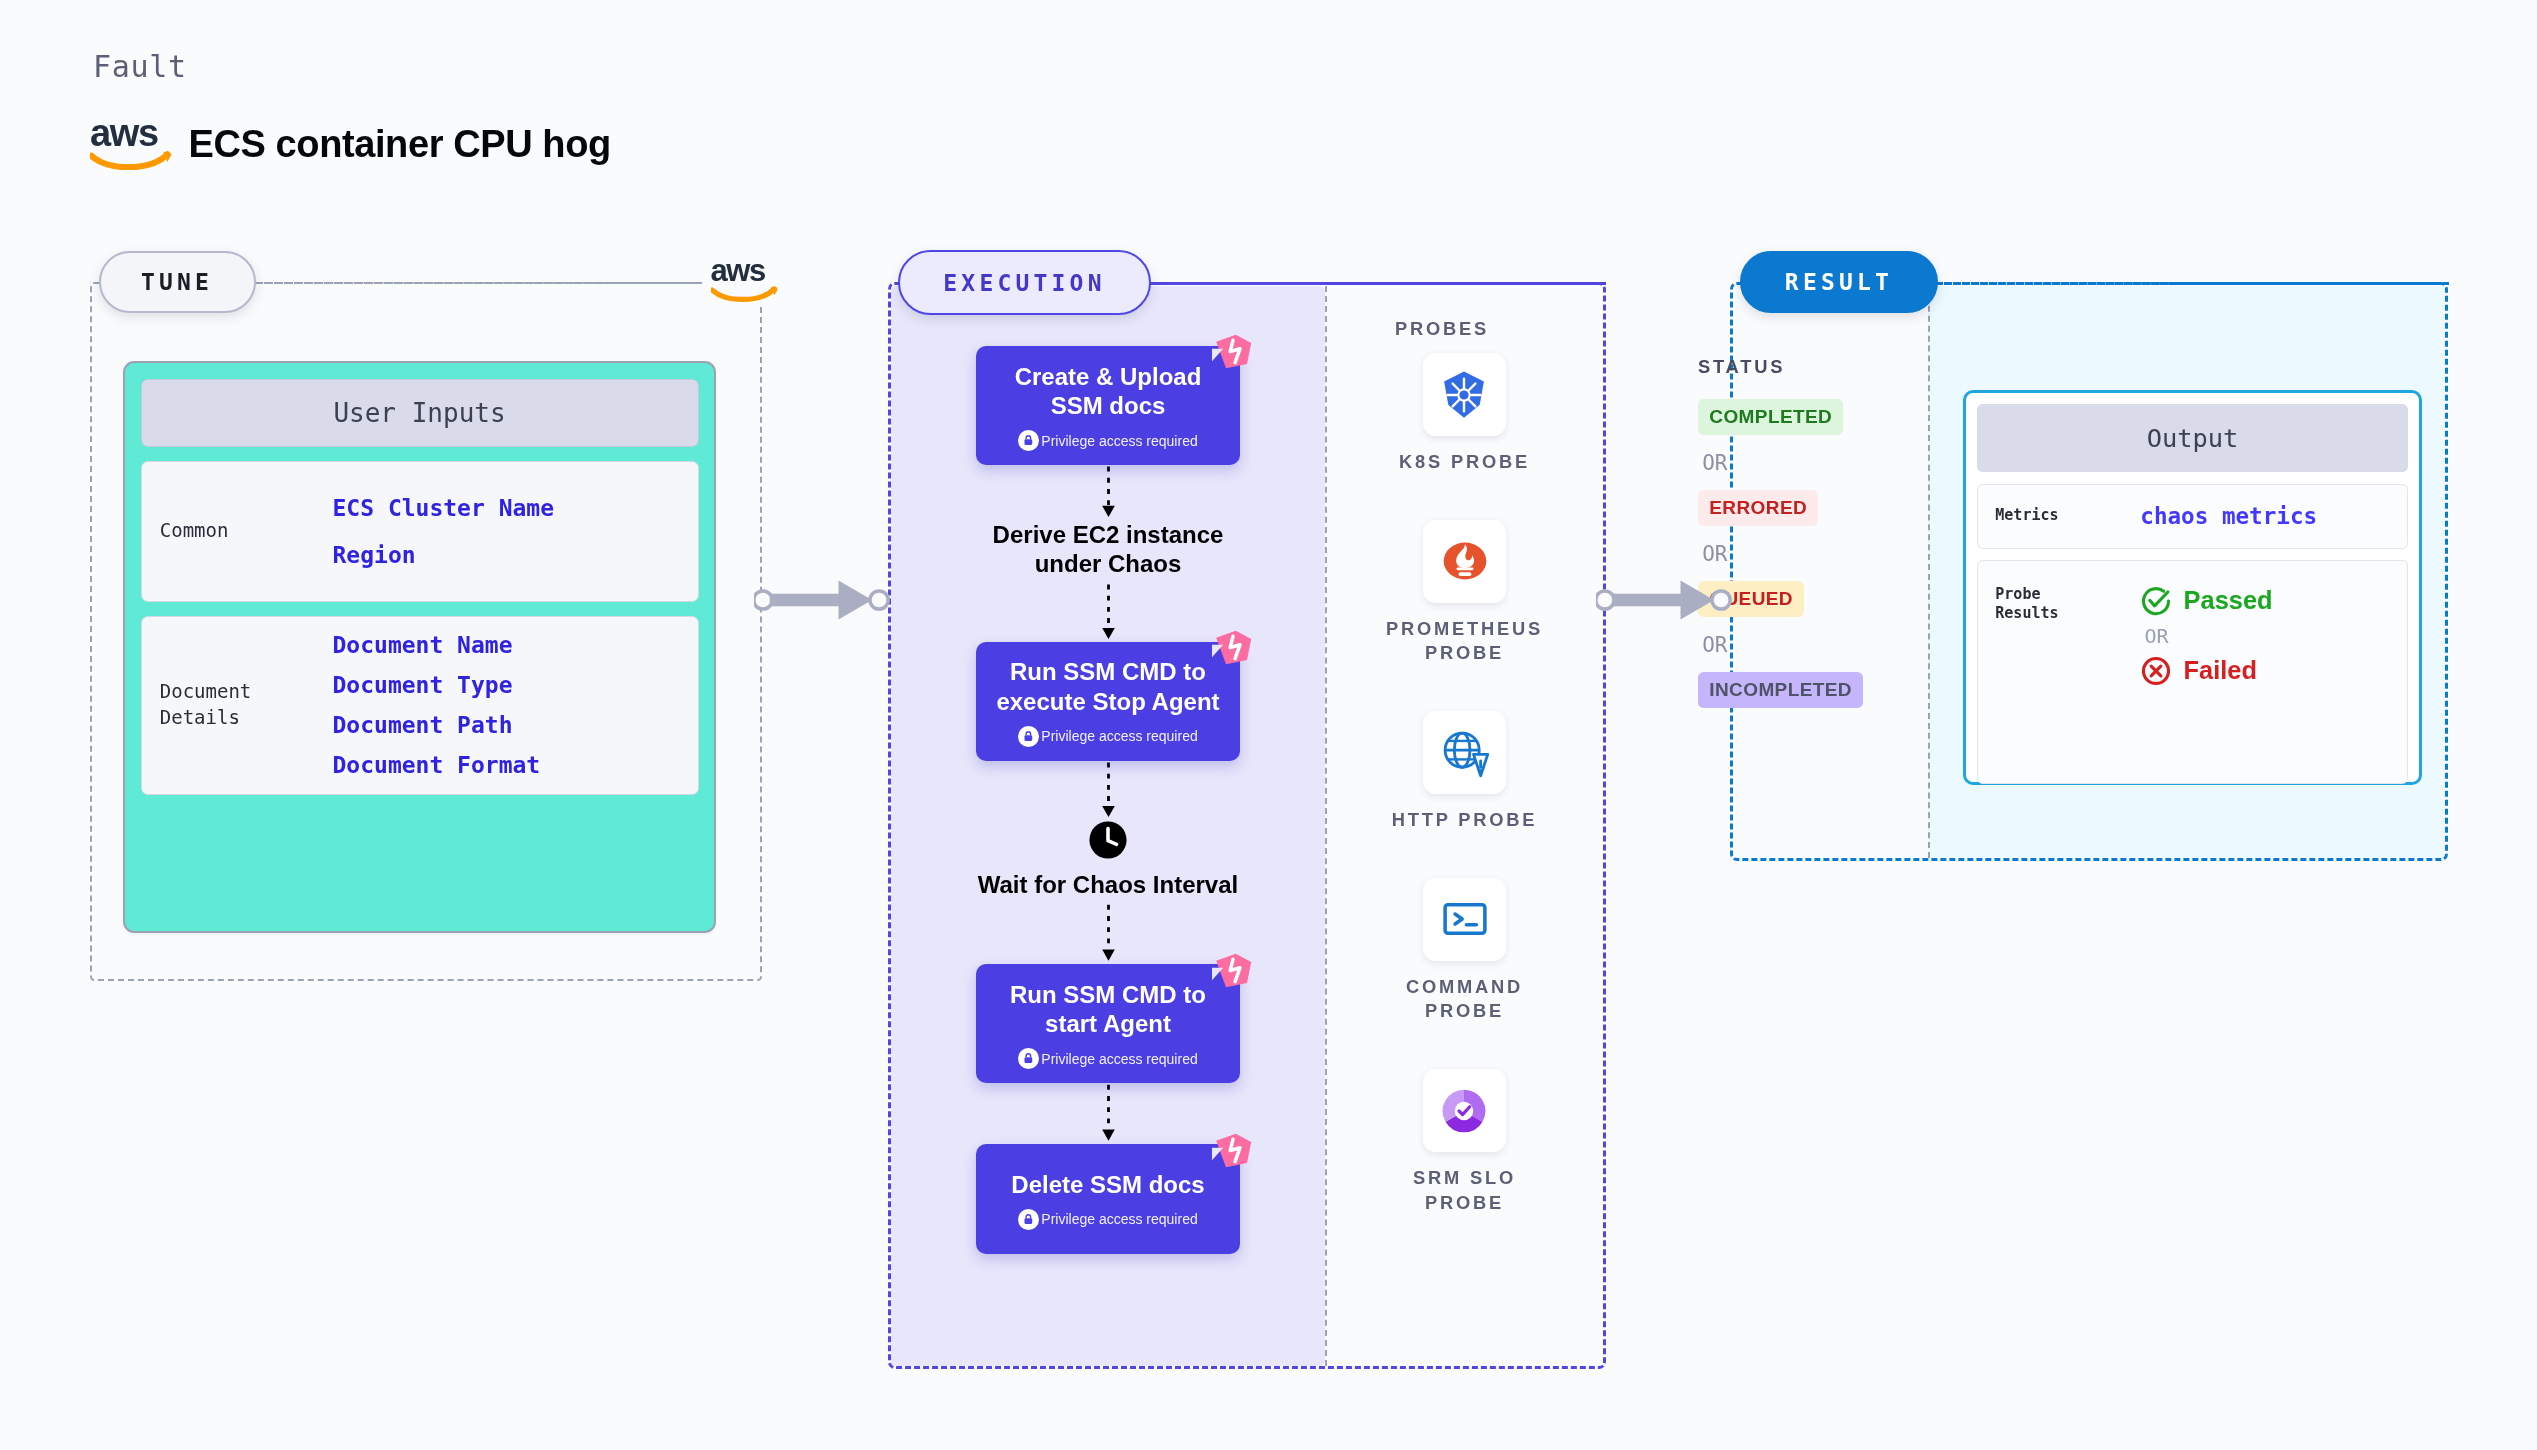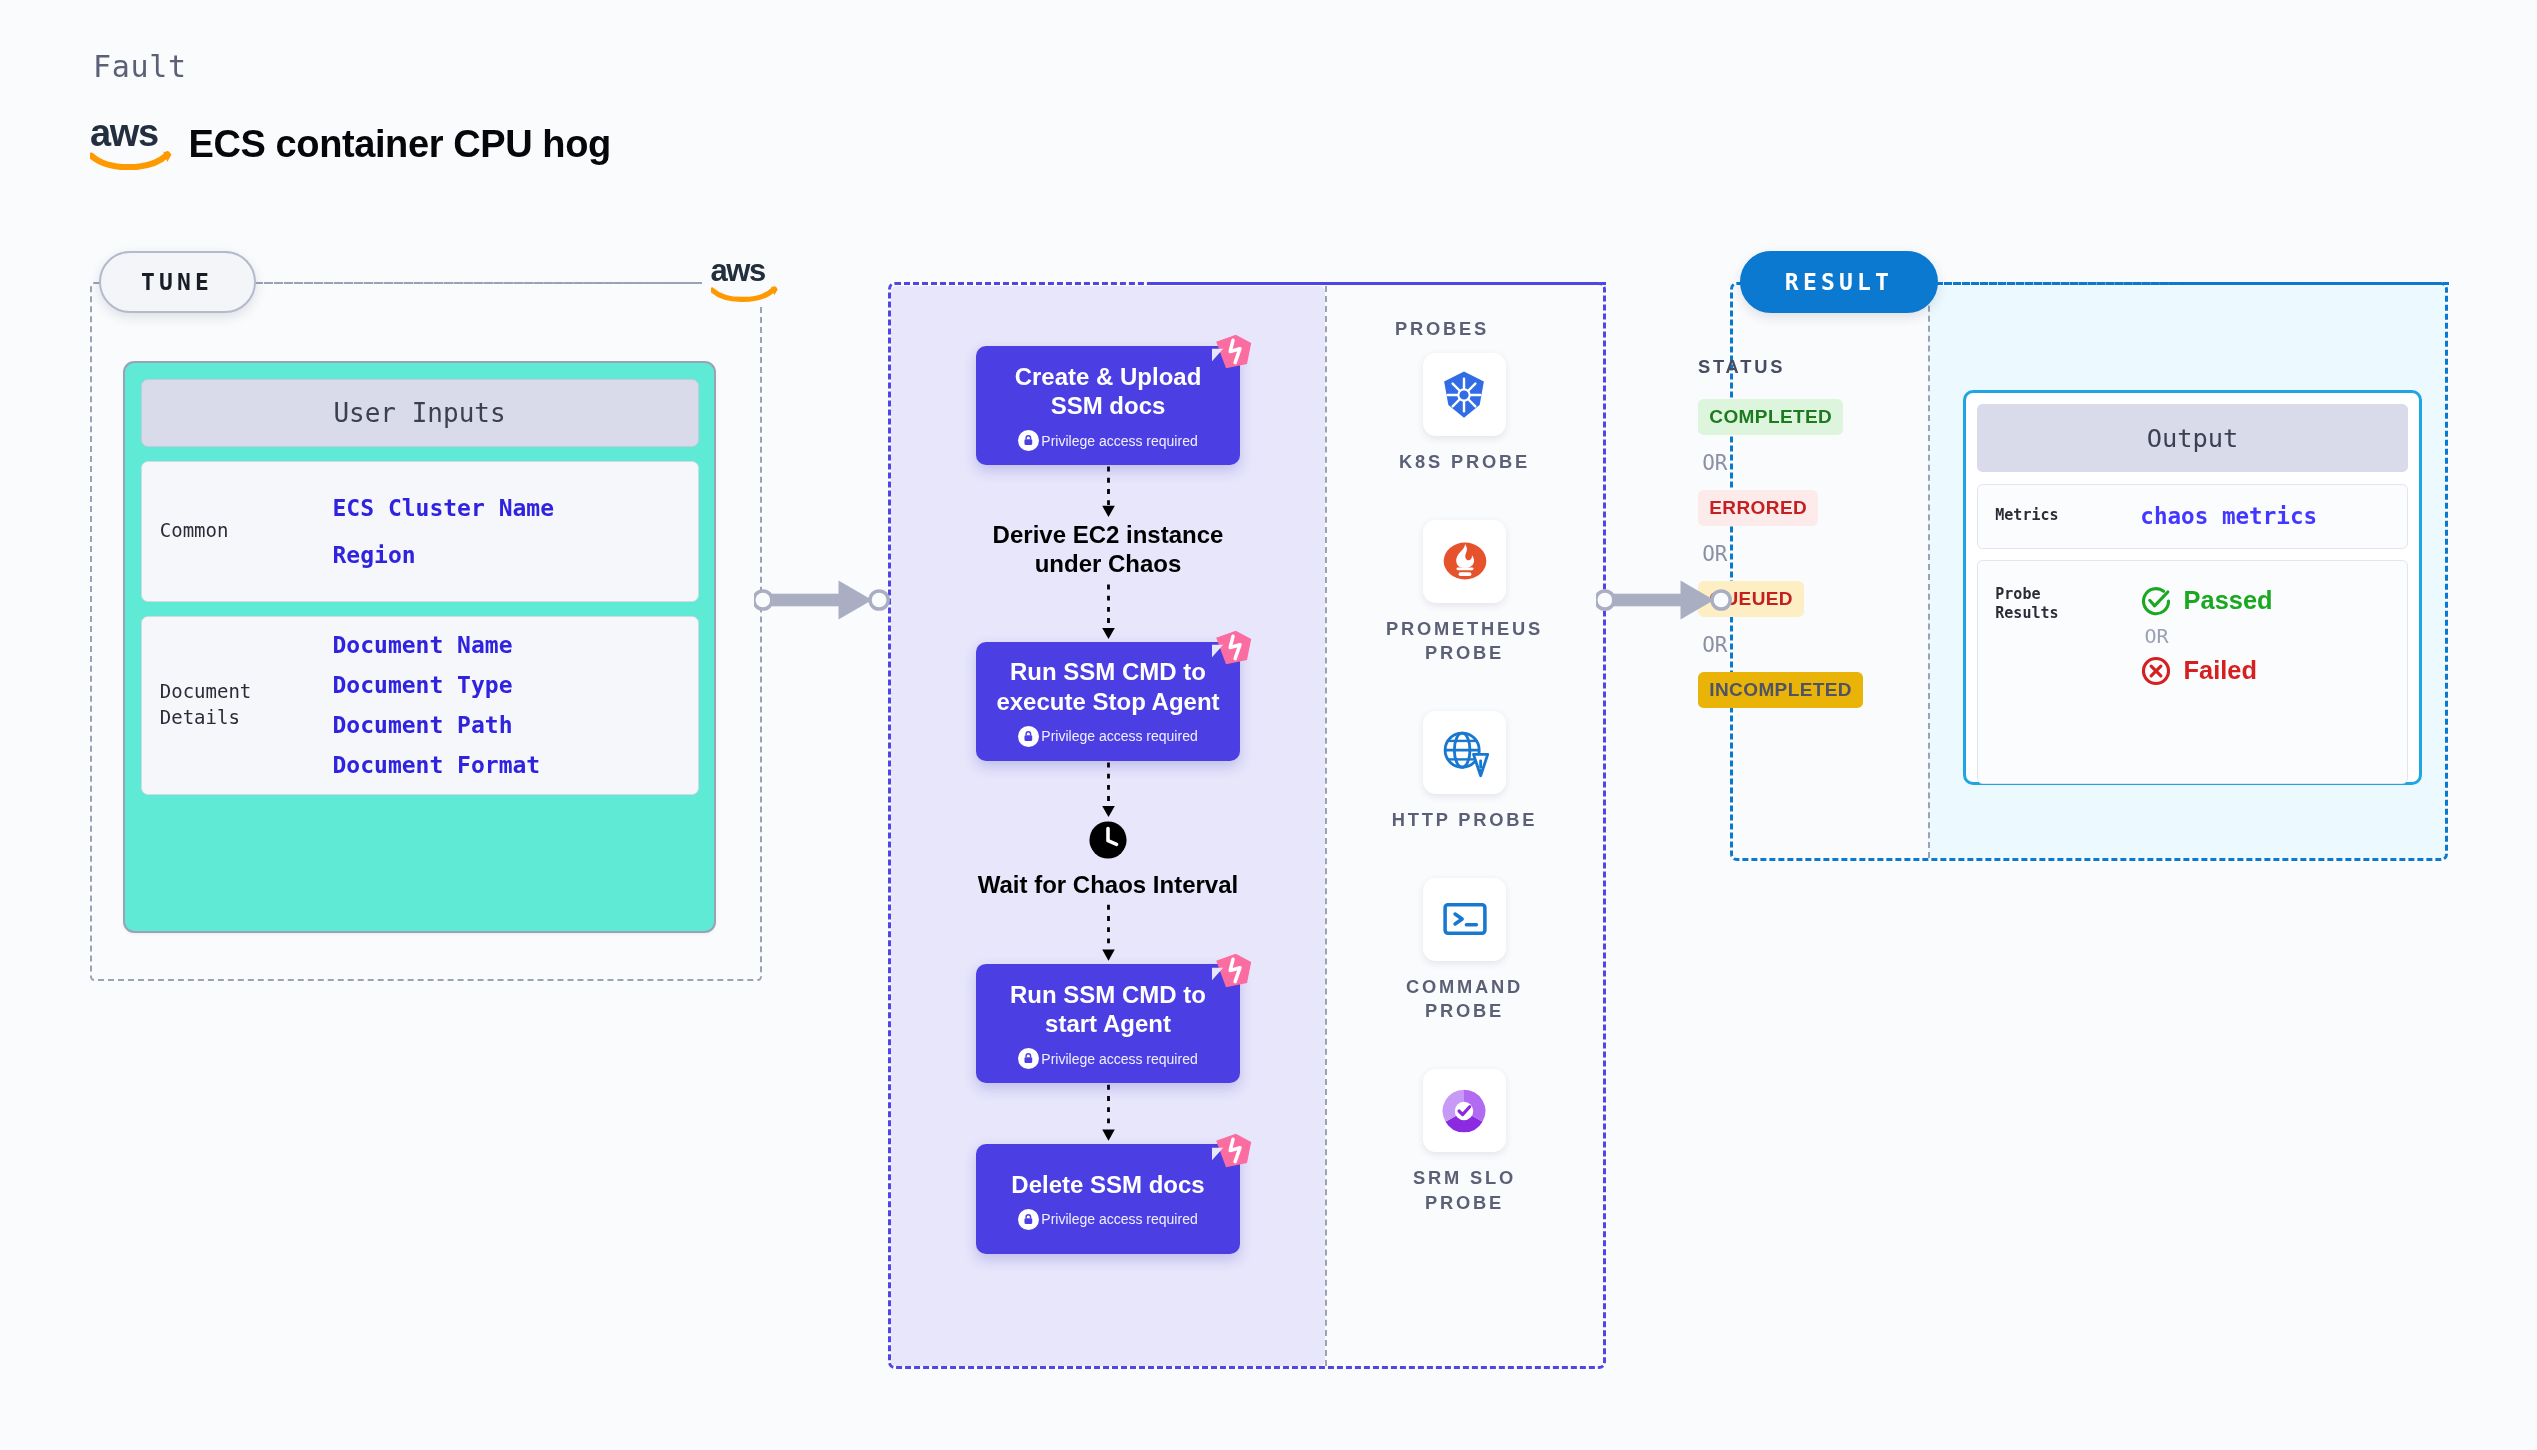--- a/index.html
+++ b/index.html
@@ -336,20 +336,21 @@
       <circle cx="178" cy="40" r="13" fill="#fafbfd" stroke="#a9aec2" stroke-width="5"></circle>
     </svg>
   </div>
 
   <div class="exec-fill"></div>
   <div class="exec-right-fill"></div>
   <div class="exec-divider"></div>
   <div class="exec-dash-line"></div>
   <div class="panel" id="exec-panel">
     <div class="panel-body"></div>
+    <div class="pill" id="exec-pill">EXECUTION</div>
   </div>
 
   <div class="flow">
 
     <div class="node">
       <div class="corner-badge">
         <svg width="42" height="37" viewBox="0 0 60 52">
           <path d="M6 12 L34 2 L56 14 L50 44 L20 50 Z" fill="#fb6ca0"></path>
           <path d="M30 10 L26 26 L40 22 L33 42" stroke="#ffffff" stroke-width="5" fill="none" stroke-linejoin="round" stroke-linecap="round"></path>
           <path d="M0 22 L16 22 L0 40 Z" fill="#e7e6fb"></path>
@@ -579,21 +580,21 @@
 
     <div><span class="status-badge" style="background:#ddf5dc;color:#1e7a1e;">COMPLETED</span></div>
     <div class="or-text">OR</div>
 
     <div><span class="status-badge" style="background:#fdeaea;color:#c42020;">ERRORED</span></div>
     <div class="or-text">OR</div>
 
     <div><span class="status-badge" style="background:#fdeec4;color:#c42020;">QUEUED</span></div>
     <div class="or-text">OR</div>
 
-    <div><span class="status-badge" style="background:#eab308;color:#4e5366;">INCOMPLETED</span></div>
+    <div><span class="status-badge" style="background:#c4b5fd;color:#4e5366;">INCOMPLETED</span></div>
   </div>
 
   <div class="output-card">
     <div class="out-head">Output</div>
 
     <div class="out-row" style="height:65px;">
       <div class="out-label">Metrics</div>
       <div class="out-val-metrics">chaos metrics</div>
     </div>
 

